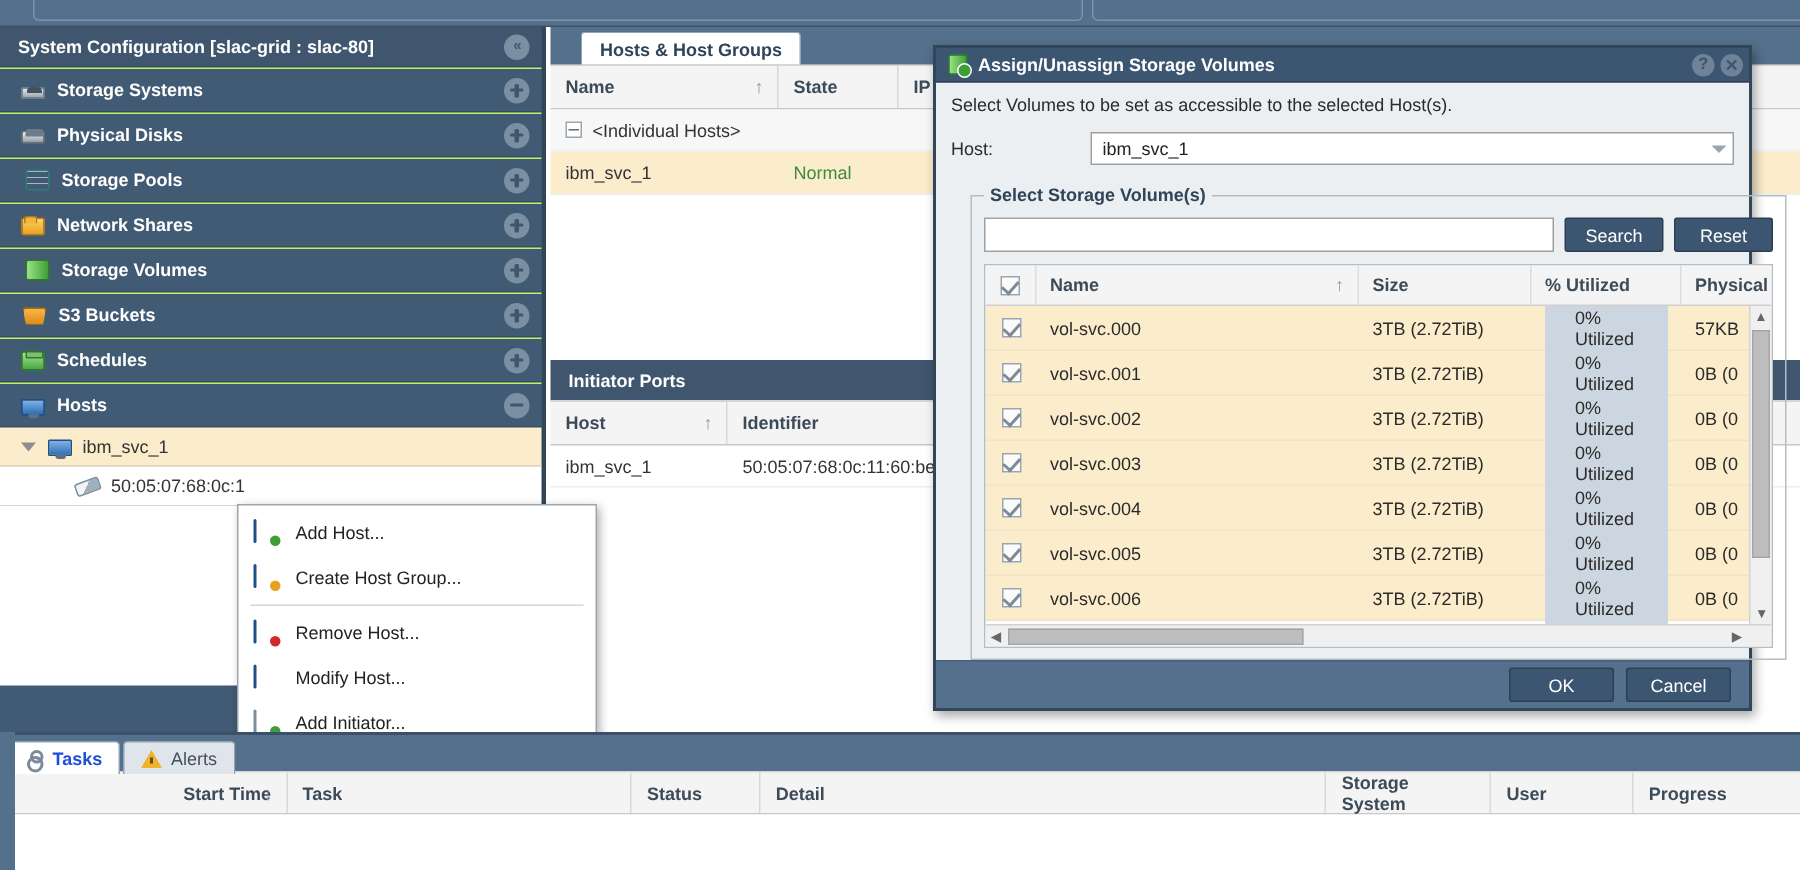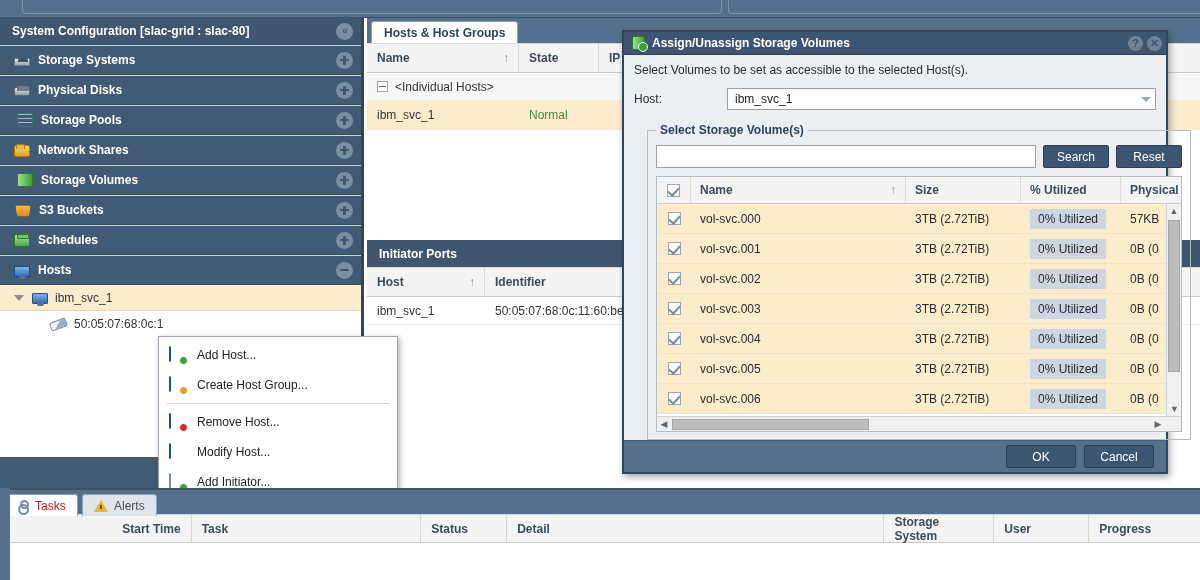--- a/index.html
+++ b/index.html
@@ -92,21 +92,21 @@
   }
   .ic-initiator { width:17px;height:9px;margin-right:7px;position:relative;flex:0 0 17px;
      background: linear-gradient(135deg,#f2f5f7 0 45%, #9fb0bd 45% 100%); border:1px solid #7d8e9b;
      transform: rotate(-20deg); border-radius:2px; }
   .sb-blank { background:#fff; height: 120px; }
 
   
   .center { position:absolute; left:367px; top:18px; width:833px; height:470px; background:#ffffff; }
   .tabstrip { height: 25px; background:#55708c; position:relative; }
   .tab {
-    position:absolute; left: 4px; top: 3px; height: 22px; padding: 0 12px;
+    position:absolute; left: 20px; top: 3px; height: 22px; padding: 0 12px;
     display:flex; align-items:center; background:#fff; color:#2f4459;
     font-weight: bold; font-size: 12px;
     border: 1px solid #8fa3b6; border-bottom: 0; border-radius: 3px 3px 0 0;
   }
   .grid-head {
     display:flex; height: 30px; background:#f4f4f4; border-bottom:1px solid #c9c9c9;
     border-top:1px solid #d7d7d7;
   }
   .gh-cell {
     display:flex; align-items:center; padding: 0 10px; font-weight:bold; color:#3d4b59; font-size:12px;
@@ -176,21 +176,21 @@
   .vt-row { display:flex; height:30px; align-items:center; background:#fbeccb; border-bottom:1px solid #f0e3c6; font-size:12px; color:#2b2b2b; }
   .vt-c { padding: 0 9px; display:flex; align-items:center; }
   .ckbox {
     width:13px;height:13px;border:1px solid #9aa5b0;background:#fbfbfb;position:relative;flex:0 0 13px;
   }
   .ckbox.checked::after {
     content:""; position:absolute; left:2px; top:0px; width:5px; height:9px;
     border: solid #7e8a96; border-width: 0 2px 2px 0; transform: rotate(42deg);
   }
   .util-pill {
-    background:#ccd6e0; color:#2b2b2b; font-size:12px; padding: 3px 8px; border-radius:1px; display:inline-block;
+    background:#ccd6e0; color:#2b2b2b; font-size:12px; padding: 3px 20px; border-radius:1px; display:inline-block;
   }
   .vscroll { position:absolute; right:0; top:0; width:15px; height:212px; background:#f0f0f0; border-left:1px solid #d2d2d2; }
   .vscroll .arrow { height:14px; display:flex; align-items:center; justify-content:center; color:#666; font-size:9px; }
   .vscroll .thumb { position:absolute; left:1px; top:16px; width:12px; height:152px; background:#bdbdbd; border:1px solid #a6a6a6; }
   .hscroll { height:15px; background:#f0f0f0; border-top:1px solid #d2d2d2; display:flex; align-items:center; position:relative; }
   .hscroll .arrow { width:14px; text-align:center; color:#666; font-size:9px; }
   .hscroll .thumb { position:absolute; left:15px; top:2px; width:197px; height:11px; background:#bdbdbd; border:1px solid #a6a6a6; }
   .release-row { display:flex; align-items:center; gap:7px; margin-top: 9px; font-size:12px; color:#2b2b2b; }
   .dlg-footer {
     position:absolute; left:0; bottom:0; width:100%; height:32px; background:#55708c;
@@ -219,21 +219,21 @@
   .mi-props { width:14px;height:13px;margin:1px 0 0 1px;background:#e7eef6;border:1px solid #7e91a4;border-radius:1px;
      background-image: repeating-linear-gradient(180deg,#9fb4c7 0 1px,transparent 1px 4px),
                        repeating-linear-gradient(90deg,#9fb4c7 0 1px,transparent 1px 5px); }
   .mi-guide { width:15px;height:10px;margin-top:3px;background:linear-gradient(#5e6b77,#2f3a45);border:1px solid #28323c;border-radius:3px; }
 
   
   .bottom { position:absolute; left:0; bottom:0; width:1200px; height:92px; background:#fff; }
   .btabstrip { height:26px; background:#55708c; position:relative; border-top:2px solid #3c5168; }
   .btab { position:absolute; top:4px; height:22px; padding:0 11px; display:flex; align-items:center; gap:6px;
           font-size:12px; border:1px solid #8fa3b6; border-bottom:0; border-radius:3px 3px 0 0; }
-  .btab.active { background:#fff; color:#b91c1c; font-weight:normal; left:5px; }
+  .btab.active { background:#fff; color:#1d4ed8; font-weight:bold; left:5px; }
   .btab.inactive { background:#dfe5ea; color:#44515f; left:82px; }
   .ic-gear { width:12px;height:12px;position:relative;flex:0 0 12px; }
   .ic-gear::before{content:"";position:absolute;left:1px;top:4px;width:7px;height:7px;border:2px solid #7b8a99;border-radius:50%;}
   .ic-gear::after{content:"";position:absolute;right:0;top:0;width:5px;height:5px;border:2px solid #7b8a99;border-radius:50%;}
   .ic-warn { width:0;height:0;border-left:7px solid transparent;border-right:7px solid transparent;
              border-bottom:12px solid #f0b32e; position:relative; flex:0 0 14px; }
   .ic-warn::after{content:"";position:absolute;left:-1px;top:5px;width:2px;height:4px;background:#6a4d05;}
   .btable-head { display:flex; height:29px; background:#f4f4f4; border-top:1px solid #d7d7d7; border-bottom:1px solid #c9c9c9; }
   .bleft-rail { position:absolute; left:0; bottom:0; width:10px; height:92px; background:#55708c; }
 </style>

